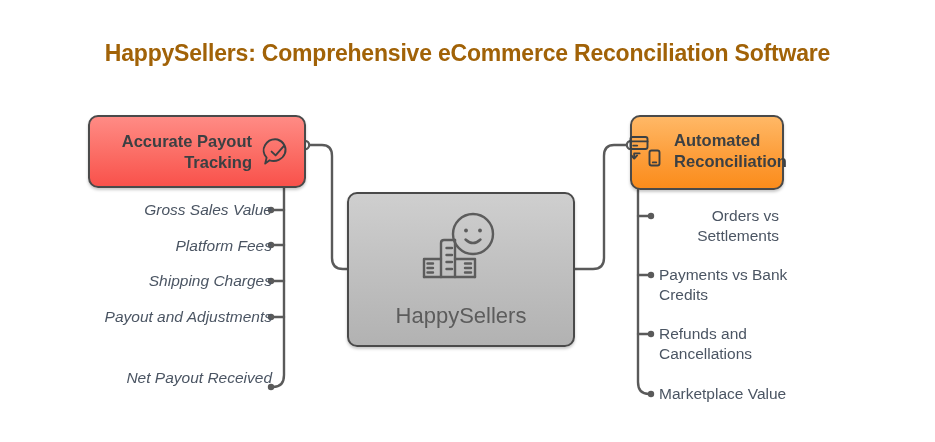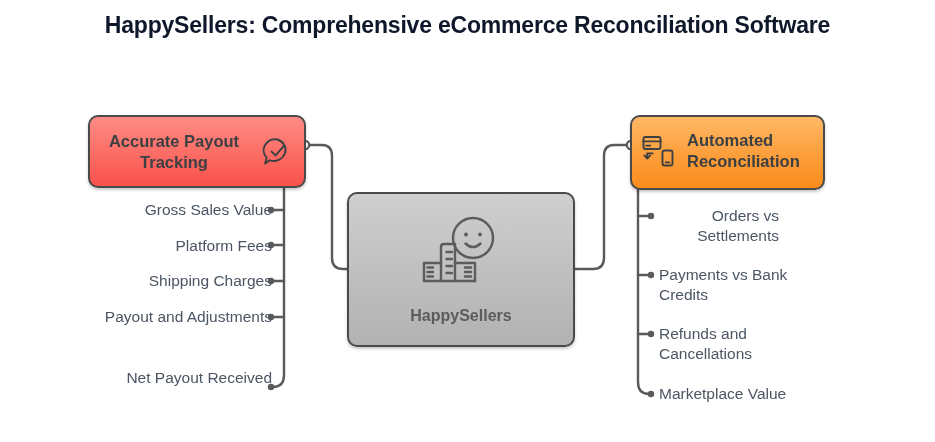--- a/index.html
+++ b/index.html
@@ -12,26 +12,26 @@
     height: 442px;
     position: relative;
     overflow: hidden;
     font-family: "Liberation Sans", sans-serif;
     -webkit-font-smoothing: antialiased;
   }
 
   #page-title {
     position: absolute;
     left: 0;
-    top: 12px;
+    top: 40px;
     width: 935px;
     text-align: center;
     font-size: 23px;
     font-weight: bold;
-    color: #0f172a;
+    color: #a16207;
     letter-spacing: -0.2px;
   }
 
   
   #diagram {
     position: absolute;
     left: 0;
     top: 0;
     width: 935px;
     height: 442px;
@@ -62,30 +62,30 @@
     top: 115px;
     width: 218px;
     height: 73px;
     background: linear-gradient(180deg, #ff8b85 0%, #fb6c64 55%, #f9514b 100%);
     padding: 0 10px 0 6px;
   }
   #node-payout .node-text {
     font-size: 16.5px;
     font-weight: bold;
     color: #3c4043;
-    text-align: center;
+    text-align: right;
     line-height: 21px;
     flex: 1;
   }
   #node-payout .node-icon { margin-left: 8px; }
 
   #node-reconcile {
     left: 630px;
     top: 115px;
-    width: 195px;
+    width: 154px;
     height: 75px;
     background: linear-gradient(180deg, #ffb866 0%, #fda03e 50%, #fb8c1b 100%);
     padding: 0 8px 4px 8px;
   }
   #node-reconcile .node-text {
     font-size: 16.5px;
     font-weight: bold;
     color: #3c4043;
     text-align: left;
     line-height: 21px;
@@ -95,38 +95,39 @@
 
   #node-center {
     left: 347px;
     top: 192px;
     width: 228px;
     height: 155px;
     background: linear-gradient(180deg, #cfcfcf 0%, #c0c0c0 50%, #b2b2b2 100%);
     flex-direction: column;
   }
   #node-center .center-label {
-    font-size: 16px;
-    font-weight: bold;
+    font-size: 22px;
+    font-weight: normal;
     color: #5c5c5c;
     margin-top: 14px;
   }
 
   .node-icon { display: flex; align-items: center; flex: 0 0 auto; }
 
   
   .leaf {
     position: absolute;
     font-size: 15.5px;
     color: #4b5563;
     line-height: 20px;
   }
   .leaf-left {
     right: 0;
     text-align: left;
+    font-style: italic;
   }
   .leaf-right {
     left: 0;
     text-align: left;
   }
   #left-leaves {
     position: absolute;
     left: 60px;
     top: 0;
     width: 212px;

